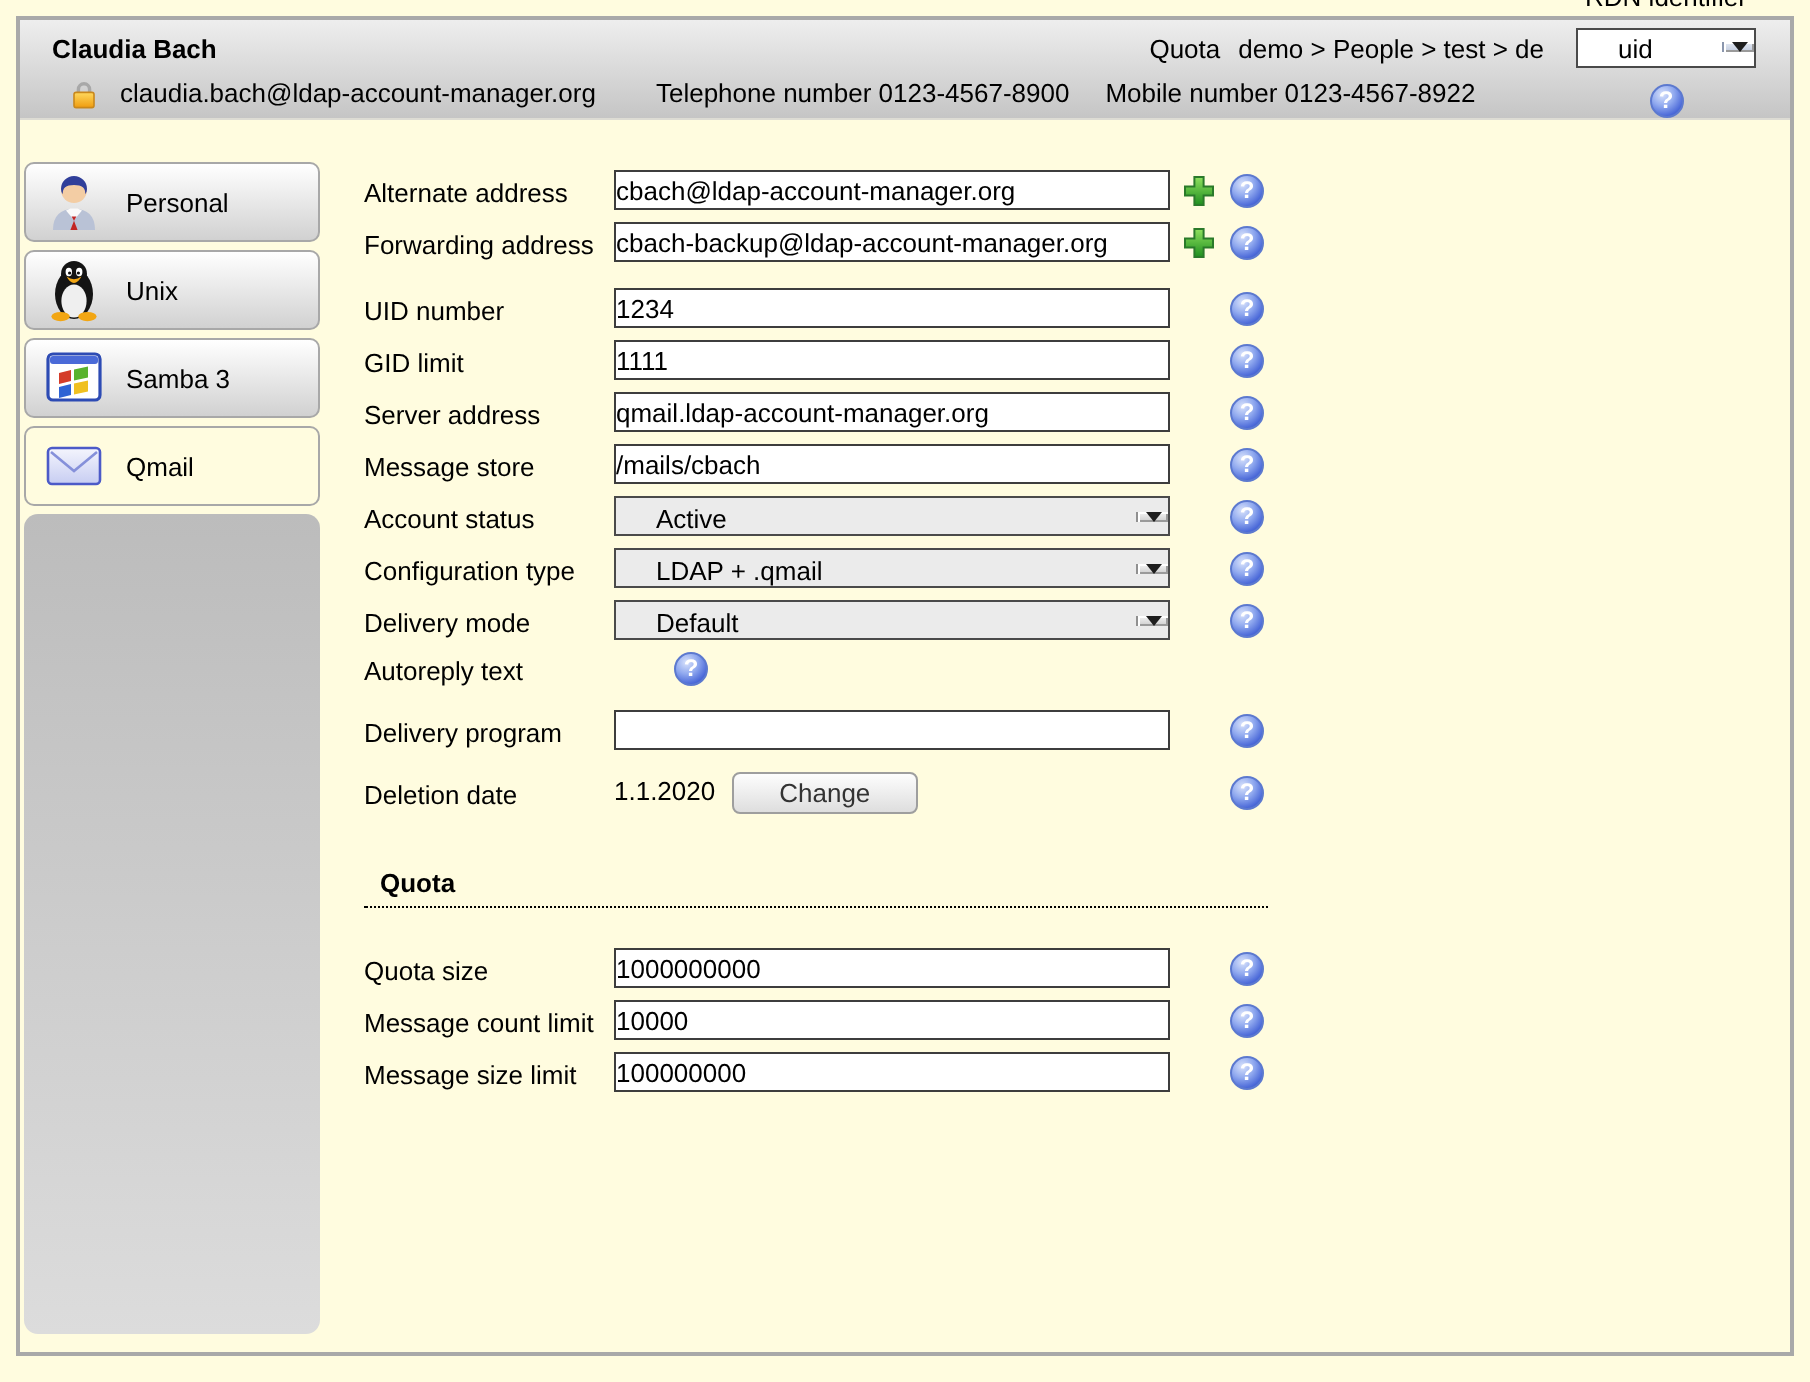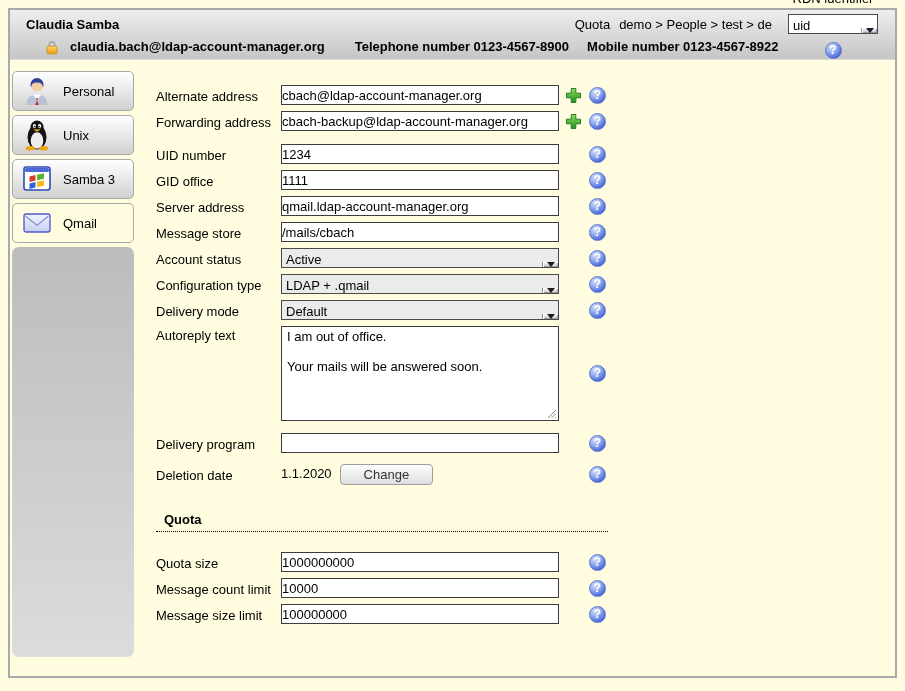--- a/index.html
+++ b/index.html
@@ -18,29 +18,29 @@
   .header {
     height:50px;
     background:linear-gradient(#eeeeee,#c5c5c5);
     border-bottom:1px solid #dddcd4;
   }
   .hrow1 { display:flex; align-items:center; padding:5px 17px 0 16px; height:24px; }
   .title { font-weight:bold; }
   .hspacer { flex:1; }
   .suffix-group { display:flex; align-items:center; gap:9px; margin-right:16px; white-space:nowrap; }
   .rdn-group { display:flex; align-items:center; gap:8px; white-space:nowrap;flex-direction:column; }
-  .hrow2 { display:flex; align-items:center; padding:3px 0 0 34px; height:22px; white-space:nowrap;font-weight:bold; }
+  .hrow2 { display:flex; align-items:center; padding:3px 0 0 24px; height:22px; white-space:nowrap; }
   .hrow2 .email { margin-left:10px; }
   .hrow2 .phone { margin-left:30px; }
   .hrow2 .mobile { margin-left:18px; }
 
   
   .sel {
     height:20px; border:1px solid #4a4a4a; background:#ebebeb;
-    display:flex; align-items:flex-end; cursor:pointer;
+    display:flex; align-items:center; cursor:pointer;padding-left:16px;
   }
   .sel .sel-val { flex:1; padding:2px 0 0 4px; overflow:hidden; white-space:nowrap; }
   .sel-btn {
     width:16px; display:flex; align-items:center; justify-content:center;
     background:linear-gradient(#f5f5f5,#cccccc);
     border-left:1px solid #909090;
     box-shadow:inset 1px 1px 0 #ffffff, inset -1px -1px 0 #9a9a9a;
   }
   .arrow-down {
     width:0; height:0;
@@ -57,21 +57,21 @@
   .help {
     display:inline-block; width:17px; height:17px; border-radius:50%;
     background:radial-gradient(circle at 35% 28%, #d8e2fb 0%, #90a9ef 40%, #4a68d8 75%, #3f57b8 100%);
     border:1px solid #5c79cf;
     color:#fff; font-weight:bold; font-size:12px; line-height:15px; text-align:center;
     cursor:pointer; flex:none;
   }
 
   
   .content { display:flex; align-items:flex-start; }
-  .sidebar { width:122px; margin:11px 0 0 2px; flex:none; }
+  .sidebar { width:148px; margin:21px 0 0 2px; flex:none; }
   .tab {
     height:40px; border:1px solid #a8a8a8; border-radius:5px;
     background:linear-gradient(#ffffff,#d1d1d1);
     display:flex; align-items:center; margin-bottom:4px; cursor:pointer;
   }
   .tab.active { background:#fffcdf; }
   .tab .tab-icon { margin-left:8px; width:32px; height:32px; display:flex; align-items:center; justify-content:center; flex:none; }
   .tab .tab-label { margin-left:10px; }
   .side-panel {
     height:410px; border-radius:7px; margin-top:4px;
@@ -134,21 +134,21 @@
       <stop offset="0" stop-color="#f4f5fd"></stop>
         <stop offset="1" stop-color="#c7cdf2"></stop>
     </linearGradient>
   </defs>
 </svg>
 
 <div class="container">
 
   <div class="header">
     <div class="hrow1">
-      <span class="title">Claudia Samba</span>
+      <span class="title">Claudia Bach</span>
       <span class="hspacer"></span>
       <span class="suffix-group">
         <span>Quota</span>
         <span>demo &gt; People &gt; test &gt; de</span>
       </span>
       <span class="rdn-group">
         <span>RDN identifier</span>
         <span class="sel rdn">
           <span class="sel-val">uid</span>
           <span class="sel-btn">
@@ -260,21 +260,21 @@
       <div class="row">
         <span class="lbl">UID number</span>
         <span class="ctrl"><input class="text" type="text" value="1234" style=""></span>
         <span class="icons">
             <span class="plus-spacer"></span>
           <span class="help">?</span>
         </span>
       </div>
 
       <div class="row">
-        <span class="lbl">GID office</span>
+        <span class="lbl">GID limit</span>
         <span class="ctrl"><input class="text" type="text" value="1111" style=""></span>
         <span class="icons">
             <span class="plus-spacer"></span>
           <span class="help">?</span>
         </span>
       </div>
 
       <div class="row">
         <span class="lbl">Server address</span>
         <span class="ctrl"><input class="text" type="text" value="qmail.ldap-account-manager.org" style=""></span>
@@ -336,32 +336,20 @@
           </span>
         </span>
         <span class="icons">
             <span class="plus-spacer"></span>
           <span class="help">?</span>
         </span>
       </div>
 
       <div class="row top row-autoreply">
         <span class="lbl">Autoreply text</span>
-        <span class="ctrl">
-          <span class="textarea-wrap">
-            <div class="textarea">I am out of office.
-
-Your mails will be answered soon.</div>
-            <span class="resize-handle">
-              <svg width="11" height="11" viewBox="0 0 11 11">
-                <path d="M10 2 L2 10 M10 5.5 L5.5 10 M10 9 L9 10" stroke="#8a8a8a" stroke-width="1" fill="none"></path>
-              </svg>
-            </span>
-          </span>
-        </span>
         <span class="icons">
             <span class="plus-spacer"></span>
           <span class="help">?</span>
         </span>
       </div>
 
       <div class="row row-dp">
         <span class="lbl">Delivery program</span>
         <span class="ctrl"><input class="text" type="text" value="" style=""></span>
         <span class="icons">

